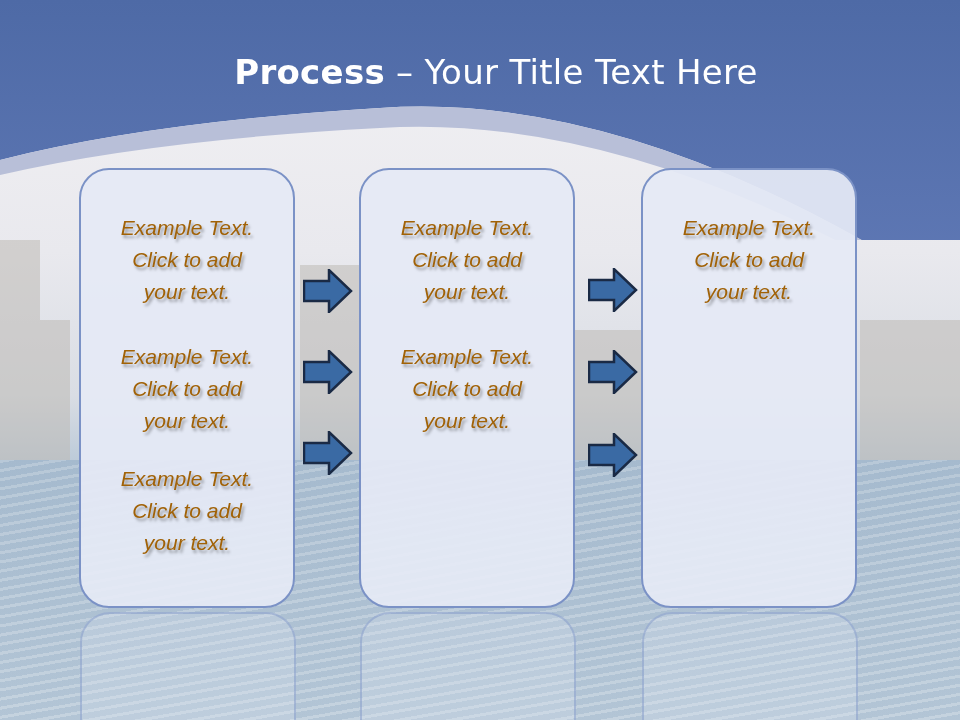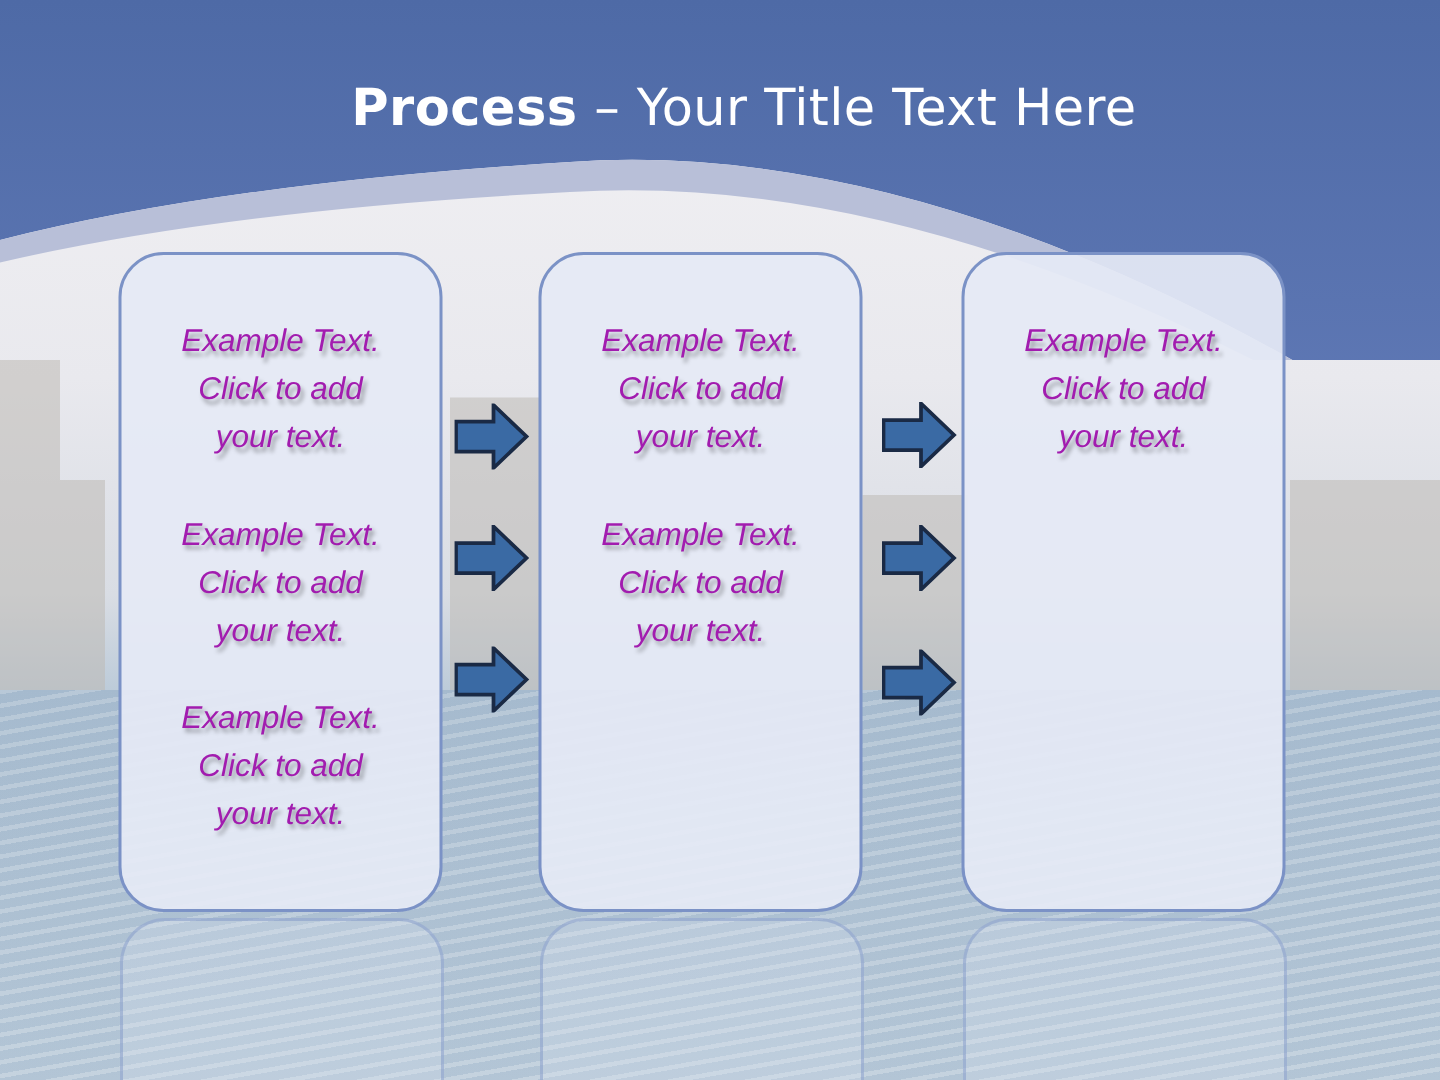--- a/index.html
+++ b/index.html
@@ -13,21 +13,21 @@
            background: repeating-linear-gradient(170deg, rgba(255,255,255,0.18) 0 3px, rgba(150,175,200,0.15) 3px 9px),
                        linear-gradient(180deg, #a8bccf 0%, #b8c9d8 100%); }
   .header { position:absolute; left:0; top:0; width:960px; height:240px; }
   .title { position:absolute; left:0; right:0; top:52px; text-align:center; color:#ffffff;
            font-size:34px; font-family:"DejaVu Sans", sans-serif; letter-spacing:0.3px;margin-left:32px; }
   .title .bold { font-weight:bold; }
   .box { position:absolute; top:168px; width:216px; height:440px; border:2.5px solid #7b92c6;
          border-radius:30px; background:rgba(229,234,245,0.93); box-sizing:border-box; }
   .reflect { position:absolute; top:612px; width:216px; height:140px; border:2px solid rgba(123,146,198,0.45);
              border-radius:30px; background:rgba(225,232,244,0.25); box-sizing:border-box; }
-  .txt { position:absolute; left:0; right:0; text-align:center; font-style:italic; color:#a21caf;
+  .txt { position:absolute; left:0; right:0; text-align:center; font-style:italic; color:#a16207;
          font-size:21px; line-height:32px; font-family:"Liberation Sans", sans-serif;
          text-shadow: 2px 3px 3px rgba(0,0,0,0.35); }
   .arrow { position:absolute; width:50px; height:44px; }
 </style>
 </head>
 <body>
 
 <div class="bg"></div>
 <div class="skyline">
   <div class="bldg" style="left:0;width:40px;height:230px;"></div>

